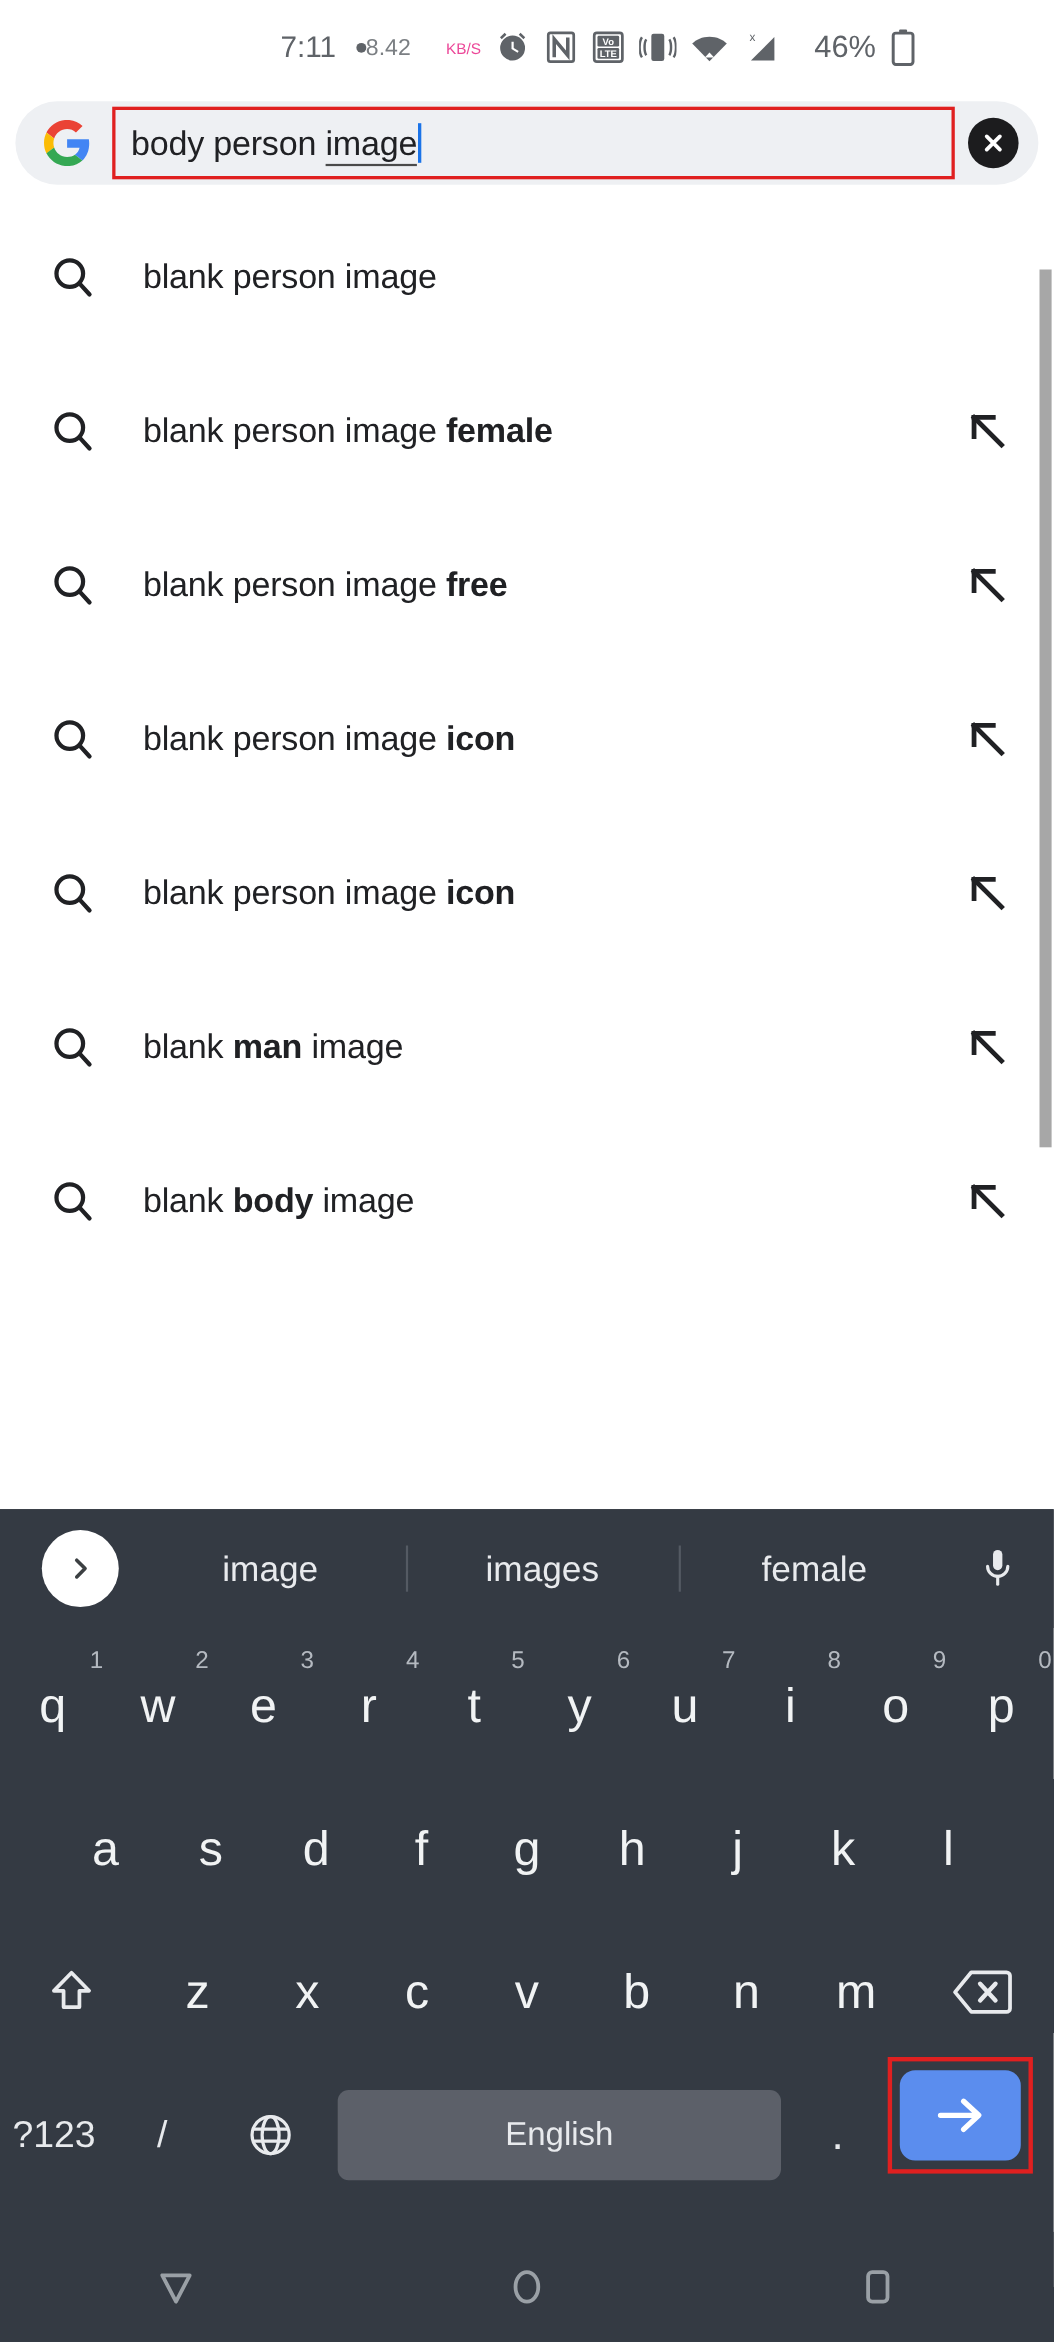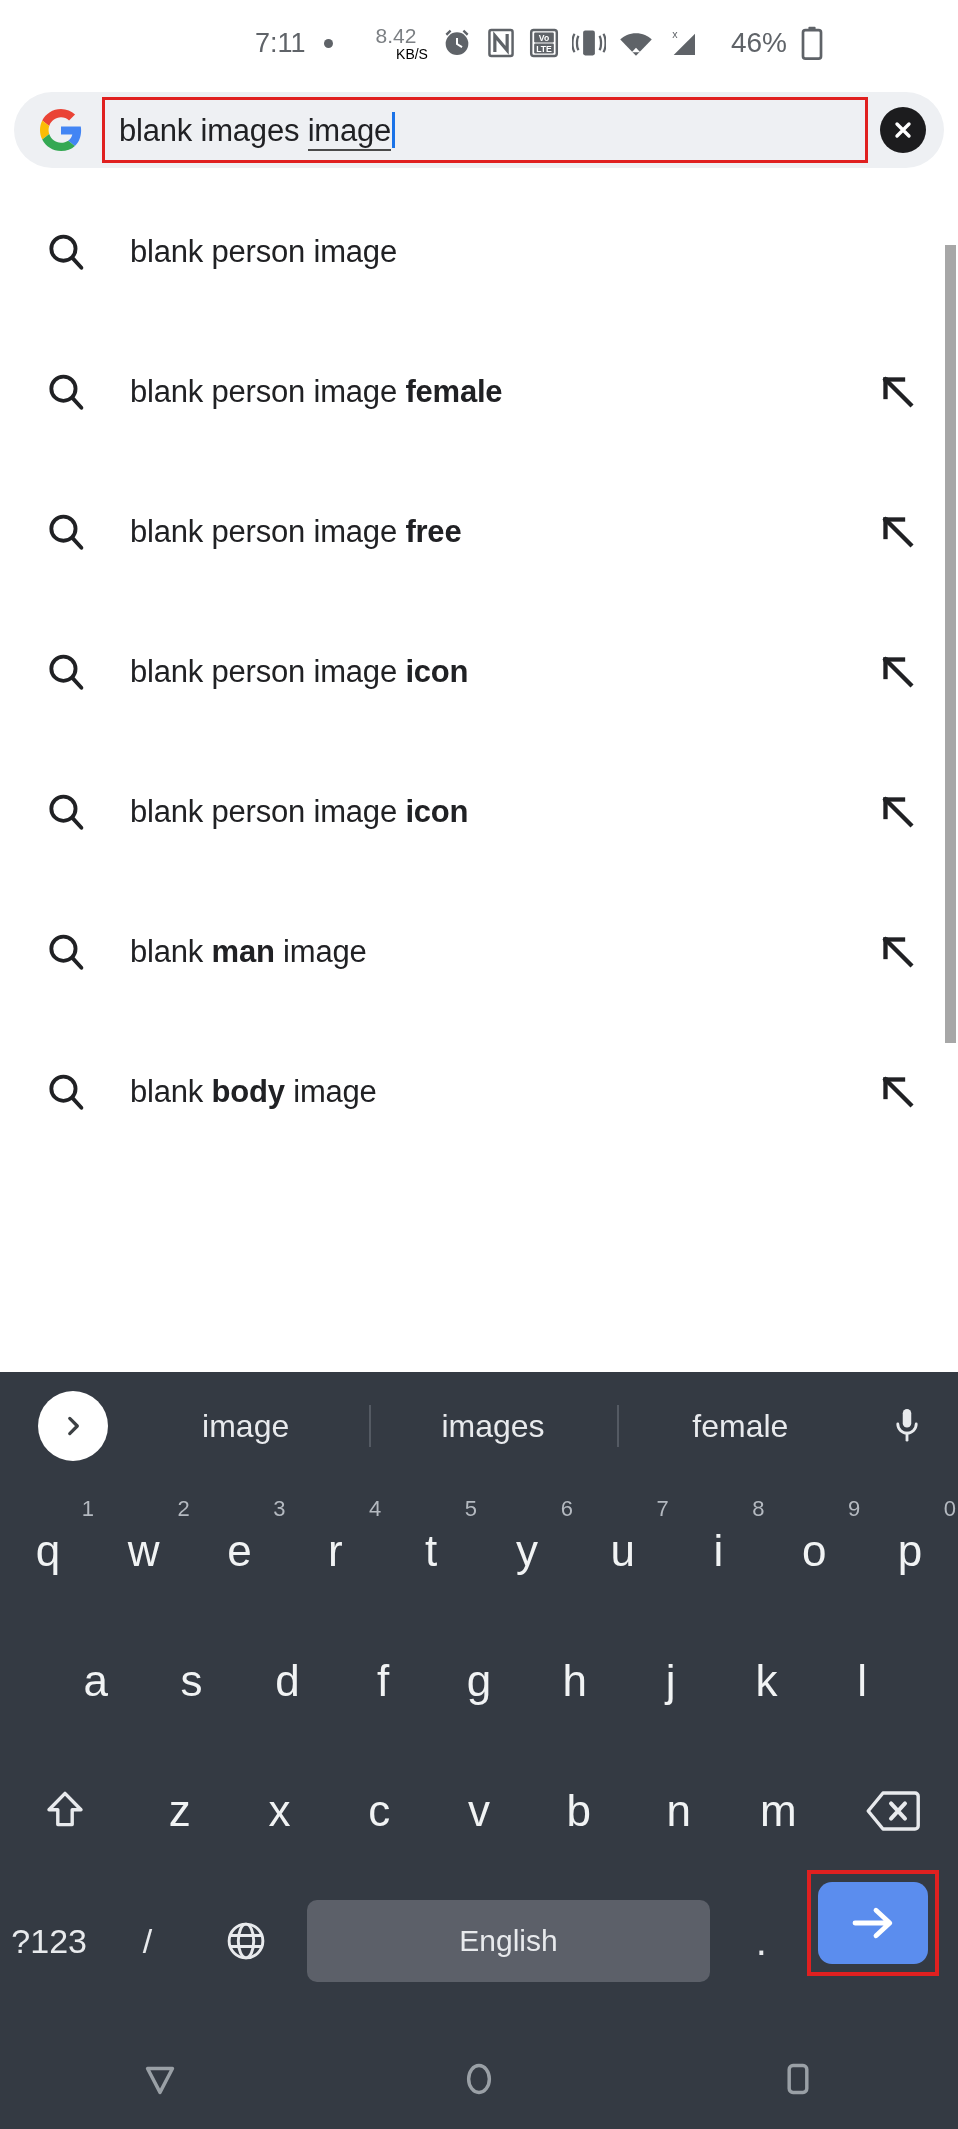--- a/index.html
+++ b/index.html
@@ -33,23 +33,23 @@
     margin-left: 255px;
     gap: 18px;
   }
   .sb-clock { font-size: 27px; color: #5f6368; letter-spacing: 0px; }
   .sb-dot { width: 9px; height: 9px; border-radius: 50%; background: #5f6368; }
   .sb-right {
     display: flex; align-items: center;
     margin-left: auto; margin-right: 16px;
     gap: 13px;
   }
-  .netspeed { display: flex; flex-direction: column; align-items: center; line-height: 1; }
+  .netspeed { display: flex; flex-direction: row; align-items: center; line-height: 1; }
   .netspeed .ns-val { font-size: 21px; color: #7b7f83; }
-  .netspeed .ns-unit { font-size: 14px; color: #000000; margin-top: 1px; padding-left: 32px; }
+  .netspeed .ns-unit { font-size: 14px; color: #ec4899; margin-top: 1px; padding-left: 32px; }
 
   .icn { display: block; }
   .sb-batt-text { font-size: 28px; color: #5f6368; margin-left: 18px; }
 
   
   .searchbar-wrap {
     position: absolute;
     top: 92px; left: 14px;
     width: 930px; height: 76px;
     background: #eef0f3;
@@ -330,21 +330,21 @@
 
   <div class="searchbar-wrap">
     <svg class="g-logo" viewBox="0 0 48 48">
       <path fill="#EA4335" d="M24 9.5c3.54 0 6.71 1.22 9.21 3.6l6.85-6.85C35.9 2.38 30.47 0 24 0 14.62 0 6.51 5.38 2.56 13.22l7.98 6.19C12.43 13.72 17.74 9.5 24 9.5z"></path>
       <path fill="#4285F4" d="M46.98 24.55c0-1.57-.15-3.09-.38-4.55H24v9.02h12.94c-.58 2.96-2.26 5.48-4.78 7.18l7.73 6c4.51-4.18 7.09-10.36 7.09-17.65z"></path>
       <path fill="#FBBC05" d="M10.53 28.59c-.48-1.45-.76-2.99-.76-4.59s.27-3.14.76-4.59l-7.98-6.19C.92 16.46 0 20.12 0 24c0 3.88.92 7.54 2.56 10.78l7.97-6.19z"></path>
       <path fill="#34A853" d="M24 48c6.48 0 11.93-2.13 15.89-5.81l-7.73-6c-2.15 1.45-4.92 2.3-8.16 2.3-6.26 0-11.57-4.22-13.47-9.91l-7.98 6.19C6.51 42.62 14.62 48 24 48z"></path>
     </svg>
 
     <div class="search-field">
-      <span class="search-text"><span>blank images </span><span class="spell">image</span><span class="caret"></span></span>
+      <span class="search-text"><span>body person </span><span class="spell">image</span><span class="caret"></span></span>
     </div>
 
     <div class="clear-btn">
       <svg width="24" height="24" viewBox="0 0 24 24" stroke="#ffffff" stroke-width="3.4" stroke-linecap="round">
         <path d="M6 6 L18 18 M18 6 L6 18"></path>
       </svg>
     </div>
   </div>
 
   <div class="suggestions">

